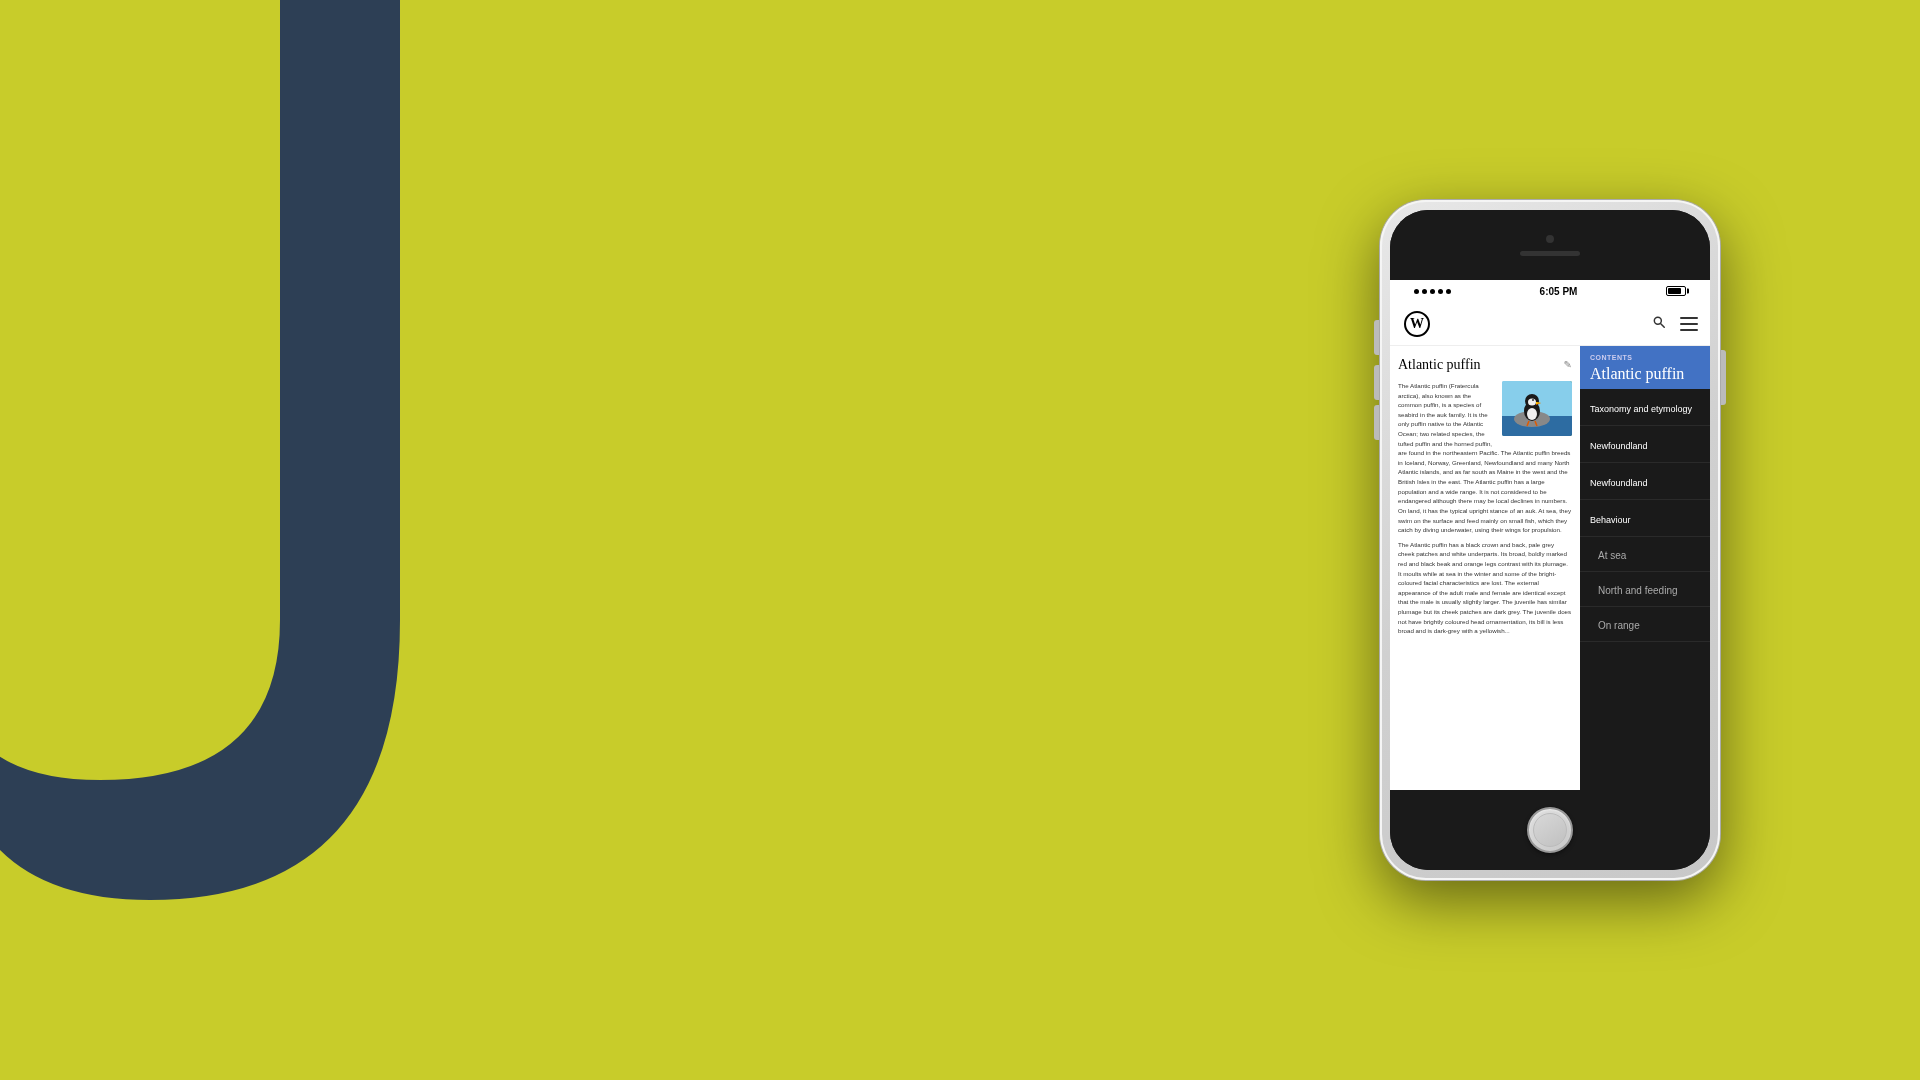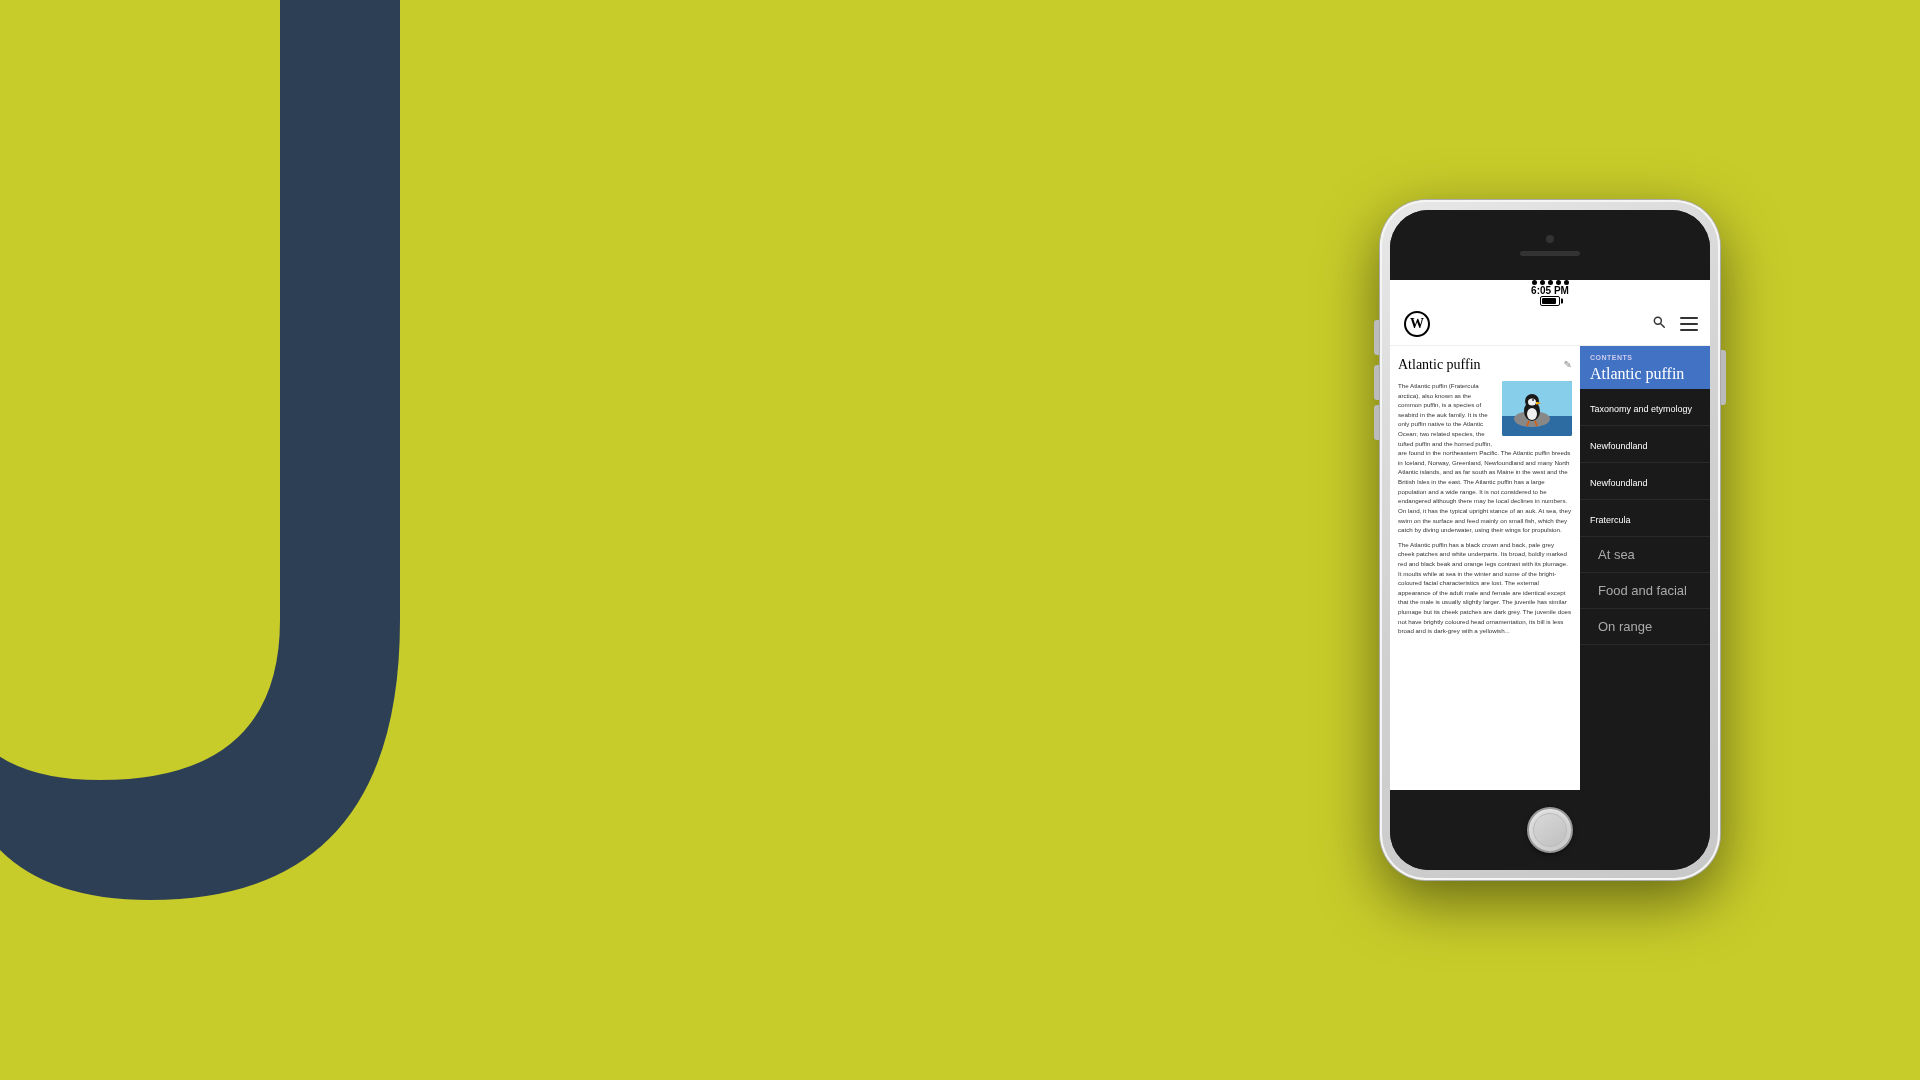--- a/index.html
+++ b/index.html
@@ -136,21 +136,20 @@
     .status-bar {
       height: 22px;
       background: #fff;
       display: flex;
       align-items: center;
       justify-content: space-between;
       padding: 0 24px;
       font-size: 10px;
       font-weight: 600;
       color: #000;
-      flex-direction: column;
     }
 
     .status-dots {
       display: flex;
       gap: 3px;
       align-items: center;
     }
 
     .status-dot {
       width: 5px;
@@ -353,21 +352,21 @@
       font-weight: 500;
       margin-top: 20px;
     }
 
     .toc-item-sub {
       padding: 8px 10px 8px 18px;
       border-bottom: 1px solid #2a2a2a;
     }
 
     .toc-item-sub-label {
-      font-size: 13px;
+      font-size: 10px;
       color: #aaa;
       line-height: 1.3;
       margin-top: 8px;
     }
 
     
     .phone-bottom {
       position: absolute;
       bottom: 0;
       left: 0;
@@ -510,27 +509,27 @@
               <div class="toc-item">
                 <span class="toc-item-label">Taxonomy and etymology</span>
               </div>
               <div class="toc-item">
                 <span class="toc-item-label">Newfoundland</span>
               </div>
               <div class="toc-item">
                 <span class="toc-item-label">Newfoundland</span>
               </div>
               <div class="toc-item">
-                <span class="toc-item-label">Fratercula</span>
+                <span class="toc-item-label">Behaviour</span>
               </div>
               <div class="toc-item-sub">
                 <span class="toc-item-sub-label">At sea</span>
               </div>
               <div class="toc-item-sub">
-                <span class="toc-item-sub-label">Food and facial</span>
+                <span class="toc-item-sub-label">North and feeding</span>
               </div>
               <div class="toc-item-sub">
                 <span class="toc-item-sub-label">On range</span>
               </div>
             </div>
 
           </div>
         </div>
 
         <div class="phone-bottom">

